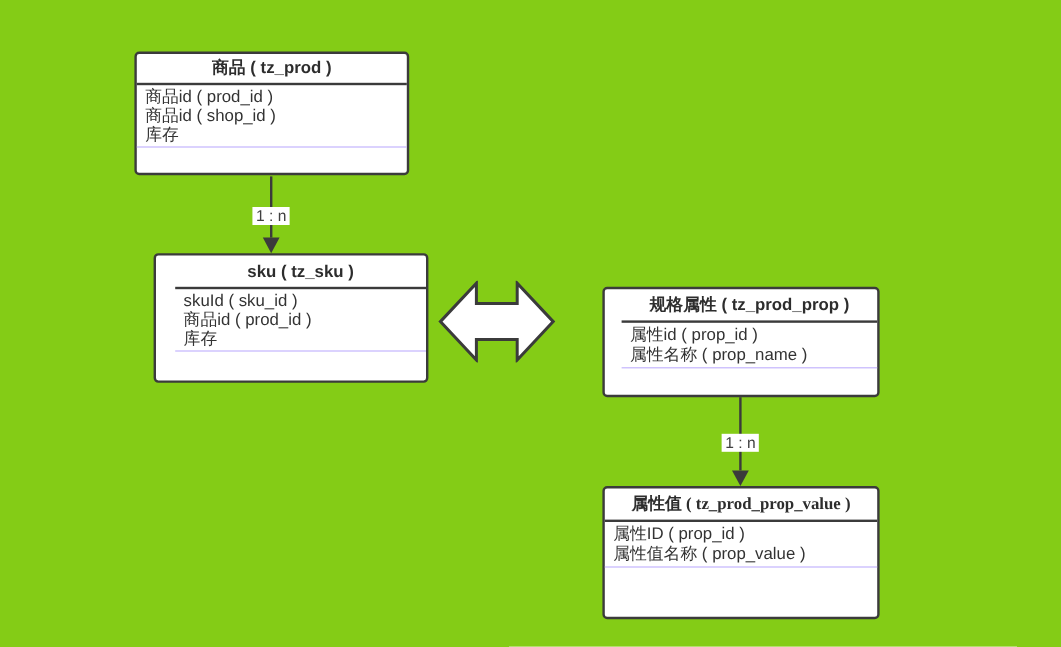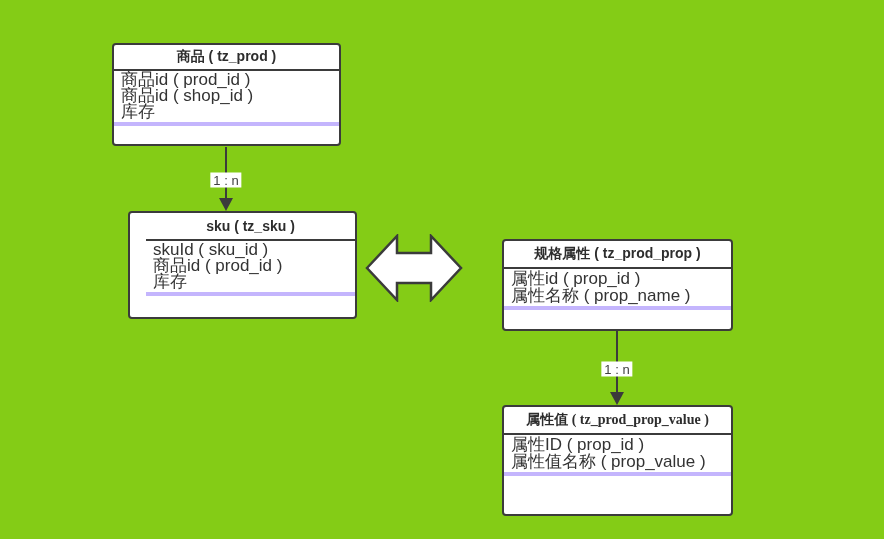--- a/index.html
+++ b/index.html
@@ -17,32 +17,32 @@
     border:2px solid #3b3b3b; border-radius:4px;
     display:flex; flex-direction:column; color:#333333;
   }
   .entity-header {
     flex:0 0 auto; border-bottom:2px solid #3b3b3b;
     font-weight:bold; font-size:14px; color:#2d2d2d;
     display:flex; align-items:center; justify-content:center;
     white-space:nowrap;
   }
   .entity-fields {
-    flex:0 0 auto; border-bottom:4px solid #c4b5fd;
-    padding:1px 7px 2px 7px; font-size:17px; line-height:16px;
+    flex:0 0 auto; border-bottom:1px solid #c4b5fd;
+    padding:1px 7px 2px 7px; font-size:14px; line-height:16px;
     white-space:nowrap;
   }
   .entity-empty { flex:1 1 auto; }
 
   
   #entity-prod  { left:112px; top:43px;  width:229px; height:103px; }
   #entity-prod  .entity-header { height:26px; }
   #entity-sku   { left:128px; top:211px; width:229px; height:108px;padding-left:16px; }
   #entity-sku   .entity-header { height:28px; }
-  #entity-prop  { left:502px; top:239px; width:231px; height:92px; }
+  #entity-prop  { left:502px; top:239px; width:231px; height:92px;padding-left:14px; }
   #entity-prop  .entity-header { height:28px; }
   #entity-value { left:502px; top:405px; width:231px; height:111px; }
   #entity-value .entity-header { height:28px;font-family:Liberation Serif, serif; }
   #entity-prop .entity-fields, #entity-value .entity-fields { line-height:17px; }
 
   
   .conn-line { position:absolute; width:2px; background:#3b3b3b; }
   .conn-head {
     position:absolute; width:0; height:0;
     border-left:7px solid transparent; border-right:7px solid transparent;

